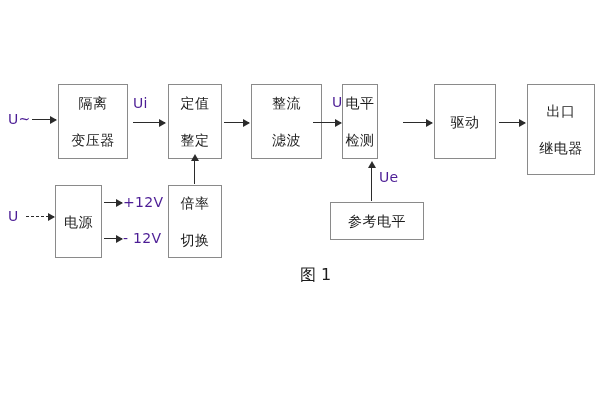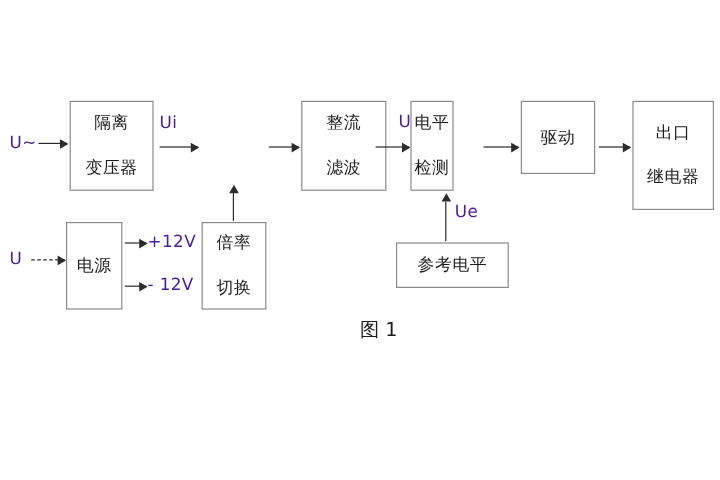--- a/index.html
+++ b/index.html
@@ -104,39 +104,43 @@
   <div class="arr-h" style="left:32px; top:119px; width:24px;"></div>
 
   <div class="block" style="left:58px; top:84px; width:70px; height:75px;">
     <span class="ln">隔离</span>
     <span class="ln">变压器</span>
   </div>
 
   <div class="lbl lbl-sig" style="left:133px; top:96px;">Ui</div>
   <div class="arr-h" style="left:133px; top:122px; width:32px;"></div>
 
+  <div class="block" style="left:168px; top:84px; width:54px; height:75px;">
+    <span class="ln">定值</span>
+    <span class="ln">整定</span>
+  </div>
 
   <div class="arr-h" style="left:224px; top:122px; width:25px;"></div>
 
   <div class="block" style="left:251px; top:84px; width:71px; height:75px;justify-content:center;">
     <span class="ln">整流</span>
     <span class="ln">滤波</span>
   </div>
 
   <div class="lbl lbl-sig" style="left:332px; top:95px;">Uo</div>
   <div class="arr-h" style="left:313px; top:122px; width:28px;"></div>
 
   <div class="block" style="left:342px; top:84px; width:36px; height:75px;text-align:center;">
     <span class="ln">电平</span>
     <span class="ln">检测</span>
   </div>
 
   <div class="arr-h" style="left:403px; top:122px; width:29px;"></div>
 
-  <div class="block" style="left:434px; top:84px; width:62px; height:61px;">
+  <div class="block" style="left:434px; top:84px; width:62px; height:75px;">
     <span class="ln">驱动</span>
   </div>
 
   <div class="arr-h" style="left:499px; top:122px; width:26px;"></div>
 
   <div class="block" style="left:527px; top:84px; width:68px; height:91px;">
     <span class="ln">出口</span>
     <span class="ln">继电器</span>
   </div>
 

